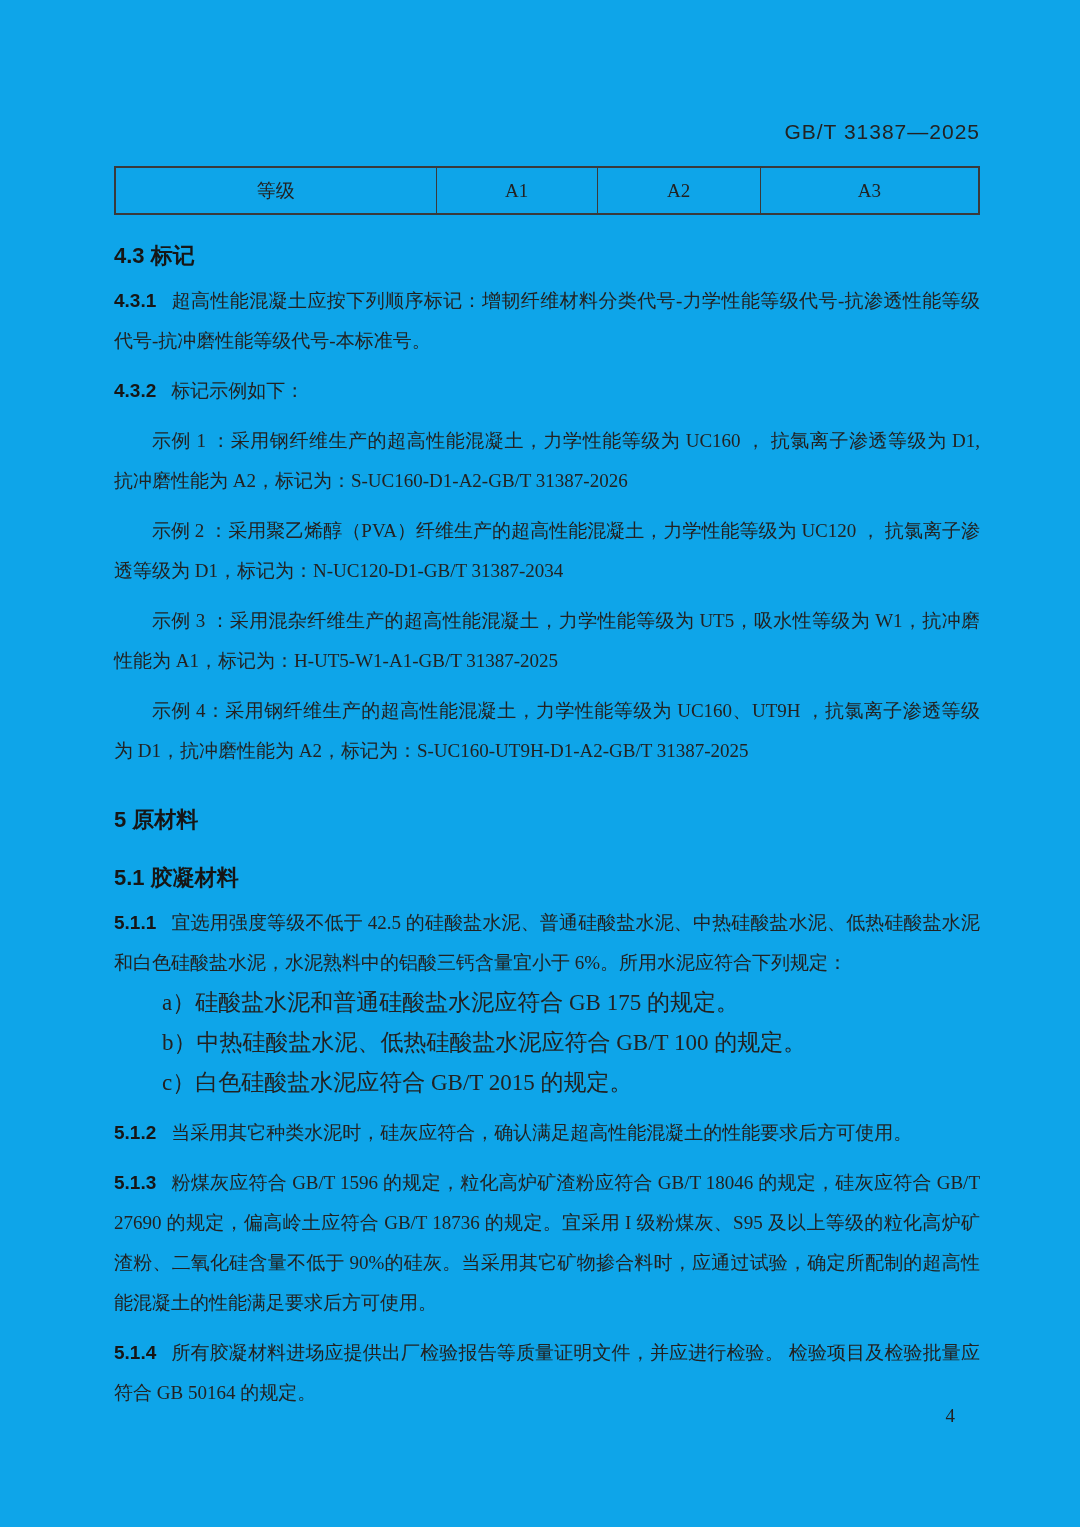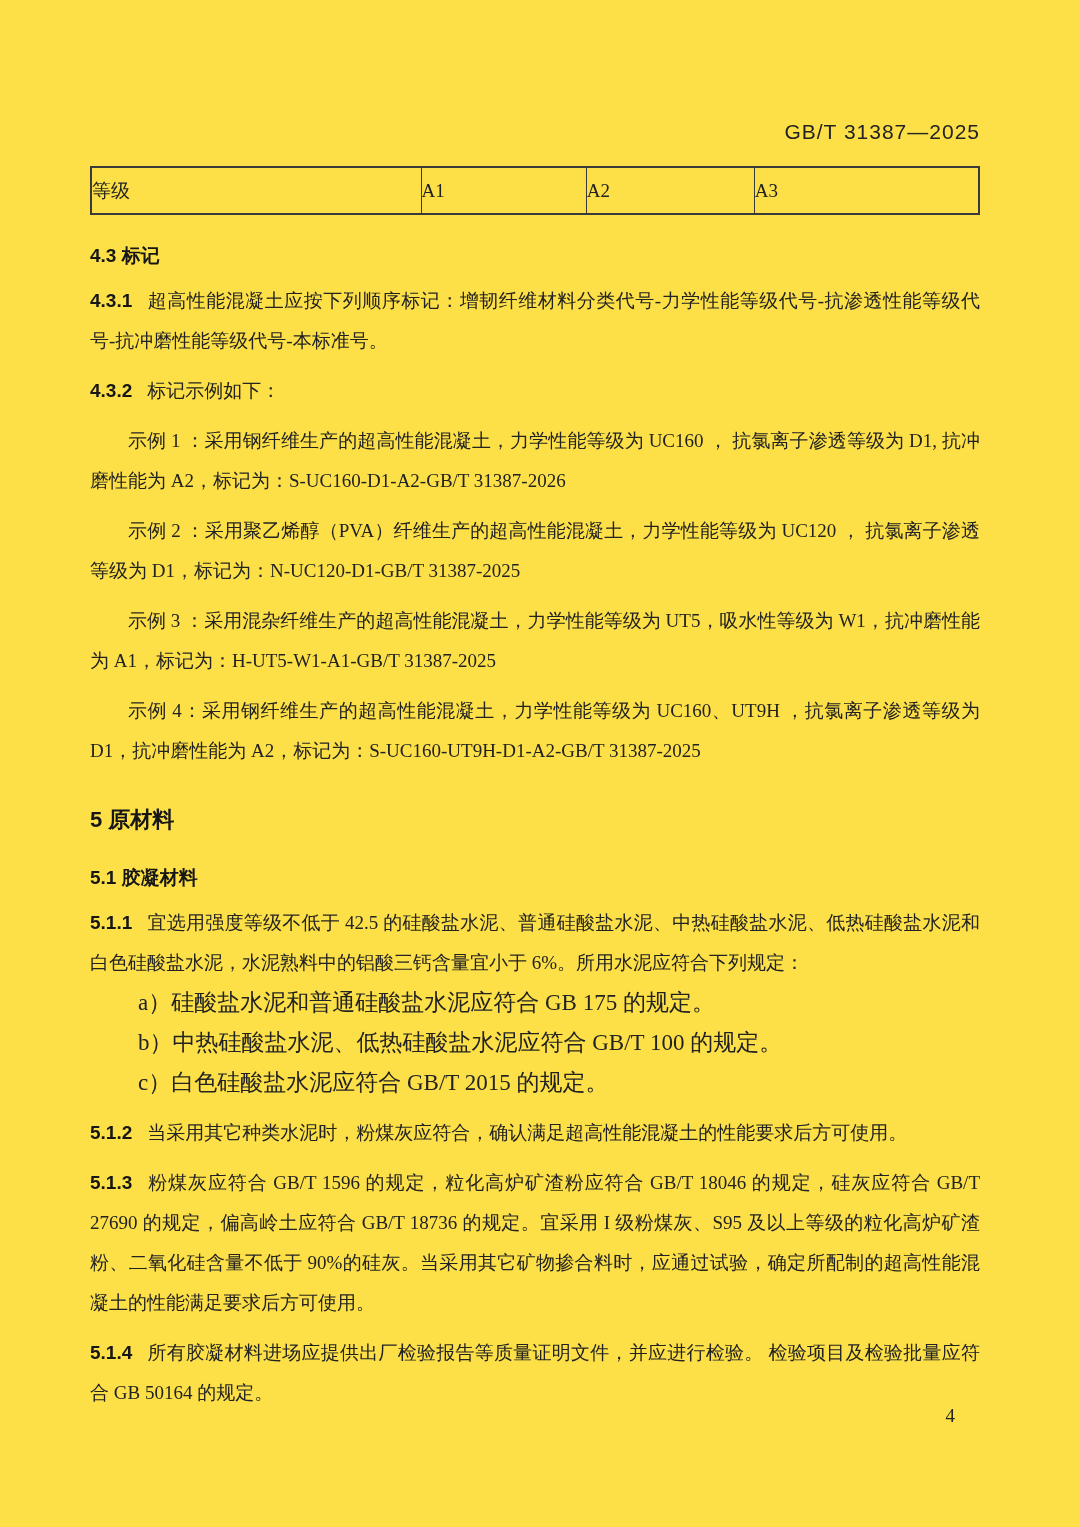--- a/index.html
+++ b/index.html
@@ -1,46 +1,46 @@
 <!DOCTYPE html>
 <html><head>
 <meta charset="utf-8">
 <style>
   html,body{margin:0;padding:0;background:#e8e8e8;}
   .page{
-    width:1080px;height:1527px;background:#fde047;margin:0 auto;
+    width:1080px;height:1527px;background:#0ea5e9;margin:0 auto;
     position:relative;overflow:hidden;
     font-family:"Liberation Serif","DejaVu Serif",serif;
     color:#1e1e1e;box-sizing:border-box;
-    padding:120px 100px 0 90px;
+    padding:120px 100px 0 114px;
   }
   .doc-number{
     text-align:right;font-size:21px;letter-spacing:1px;
     font-family:"Liberation Sans","DejaVu Sans",sans-serif;
     color:#222;margin:0 0 22px 0;
   }
   table.grade-table{
     width:100%;border-collapse:collapse;table-layout:fixed;
     border:2px solid #3a3a3a;
   }
   table.grade-table td{
-    border:1px solid #3a3a3a;vertical-align:middle;
+    border:1px solid #3a3a3a;text-align:center;vertical-align:middle;
     font-size:19px;color:#222;padding:0;
   }
   table.grade-table tr.hdr td{height:45px;}
   table.grade-table tr.dat td{height:43px;}
   .col1{width:37%;}
   .col2{width:18.5%;}
   .col3{width:18.8%;}
   .var-i{font-style:italic;font-family:"Liberation Serif",serif;}
   .sec-h{
     font-family:"Liberation Sans","DejaVu Sans",sans-serif;
     font-weight:bold;color:#161616;
   }
-  .h-sub{font-size:19px;margin:26px 0 0 0;line-height:30px;}
+  .h-sub{font-size:22px;margin:26px 0 0 0;line-height:30px;}
   .h-big{font-size:22px;margin:32px 0 0 0;line-height:34px;}
   .para{
     font-size:19px;line-height:40px;text-align:justify;
     margin:10px 0 0 0;color:#222;
   }
   .para .cnum{
     font-family:"Liberation Sans","DejaVu Sans",sans-serif;
     font-weight:bold;margin-right:15px;color:#161616;
   }
   .para.example{text-indent:2em;}
@@ -71,33 +71,33 @@
   </tbody>
     </table>
 
   <div class="sec-h h-sub">4.3 标记</div>
 
   <p class="para"><span class="cnum">4.3.1</span><span>超高性能混凝土应按下列顺序标记：增韧纤维材料分类代号-力学性能等级代号-抗渗透性能等级代号-抗冲磨性能等级代号-本标准号。</span></p>
 
   <p class="para"><span class="cnum">4.3.2</span><span>标记示例如下：</span></p>
 
   <p class="para example">示例 1 ：采用钢纤维生产的超高性能混凝土，力学性能等级为 UC160 ， 抗氯离子渗透等级为 D1, 抗冲磨性能为 A2，标记为：S-UC160-D1-A2-GB/T 31387-2026</p>
-  <p class="para example">示例 2 ：采用聚乙烯醇（PVA）纤维生产的超高性能混凝土，力学性能等级为 UC120 ， 抗氯离子渗透等级为 D1，标记为：N-UC120-D1-GB/T 31387-2025</p>
+  <p class="para example">示例 2 ：采用聚乙烯醇（PVA）纤维生产的超高性能混凝土，力学性能等级为 UC120 ， 抗氯离子渗透等级为 D1，标记为：N-UC120-D1-GB/T 31387-2034</p>
   <p class="para example">示例 3 ：采用混杂纤维生产的超高性能混凝土，力学性能等级为 UT5，吸水性等级为 W1，抗冲磨性能为 A1，标记为：H-UT5-W1-A1-GB/T 31387-2025</p>
   <p class="para example">示例 4：采用钢纤维生产的超高性能混凝土，力学性能等级为 UC160、UT9H ，抗氯离子渗透等级为 D1，抗冲磨性能为 A2，标记为：S-UC160-UT9H-D1-A2-GB/T 31387-2025</p>
 
   <div class="sec-h h-big">5 原材料</div>
   <div class="sec-h h-sub">5.1 胶凝材料</div>
 
   <p class="para"><span class="cnum">5.1.1</span><span>宜选用强度等级不低于 42.5 的硅酸盐水泥、普通硅酸盐水泥、中热硅酸盐水泥、低热硅酸盐水泥和白色硅酸盐水泥，水泥熟料中的铝酸三钙含量宜小于 6%。所用水泥应符合下列规定：</span></p>
   <div class="list-item">a）硅酸盐水泥和普通硅酸盐水泥应符合 GB 175 的规定。</div>
   <div class="list-item">b）中热硅酸盐水泥、低热硅酸盐水泥应符合 GB/T 100 的规定。</div>
   <div class="list-item">c）白色硅酸盐水泥应符合 GB/T 2015 的规定。</div>
 
-  <p class="para"><span class="cnum">5.1.2</span><span>当采用其它种类水泥时，粉煤灰应符合，确认满足超高性能混凝土的性能要求后方可使用。</span></p>
+  <p class="para"><span class="cnum">5.1.2</span><span>当采用其它种类水泥时，硅灰应符合，确认满足超高性能混凝土的性能要求后方可使用。</span></p>
 
   <p class="para"><span class="cnum">5.1.3</span><span>粉煤灰应符合 GB/T 1596 的规定，粒化高炉矿渣粉应符合 GB/T 18046 的规定，硅灰应符合 GB/T 27690 的规定，偏高岭土应符合 GB/T 18736 的规定。宜采用 I 级粉煤灰、S95 及以上等级的粒化高炉矿渣粉、二氧化硅含量不低于 90%的硅灰。当采用其它矿物掺合料时，应通过试验，确定所配制的超高性能混凝土的性能满足要求后方可使用。</span></p>
 
   <p class="para"><span class="cnum">5.1.4</span><span>所有胶凝材料进场应提供出厂检验报告等质量证明文件，并应进行检验。 检验项目及检验批量应符合 GB 50164 的规定。</span></p>
 
   <div class="page-number">4</div>
 
 </div>
 
 </body></html>

